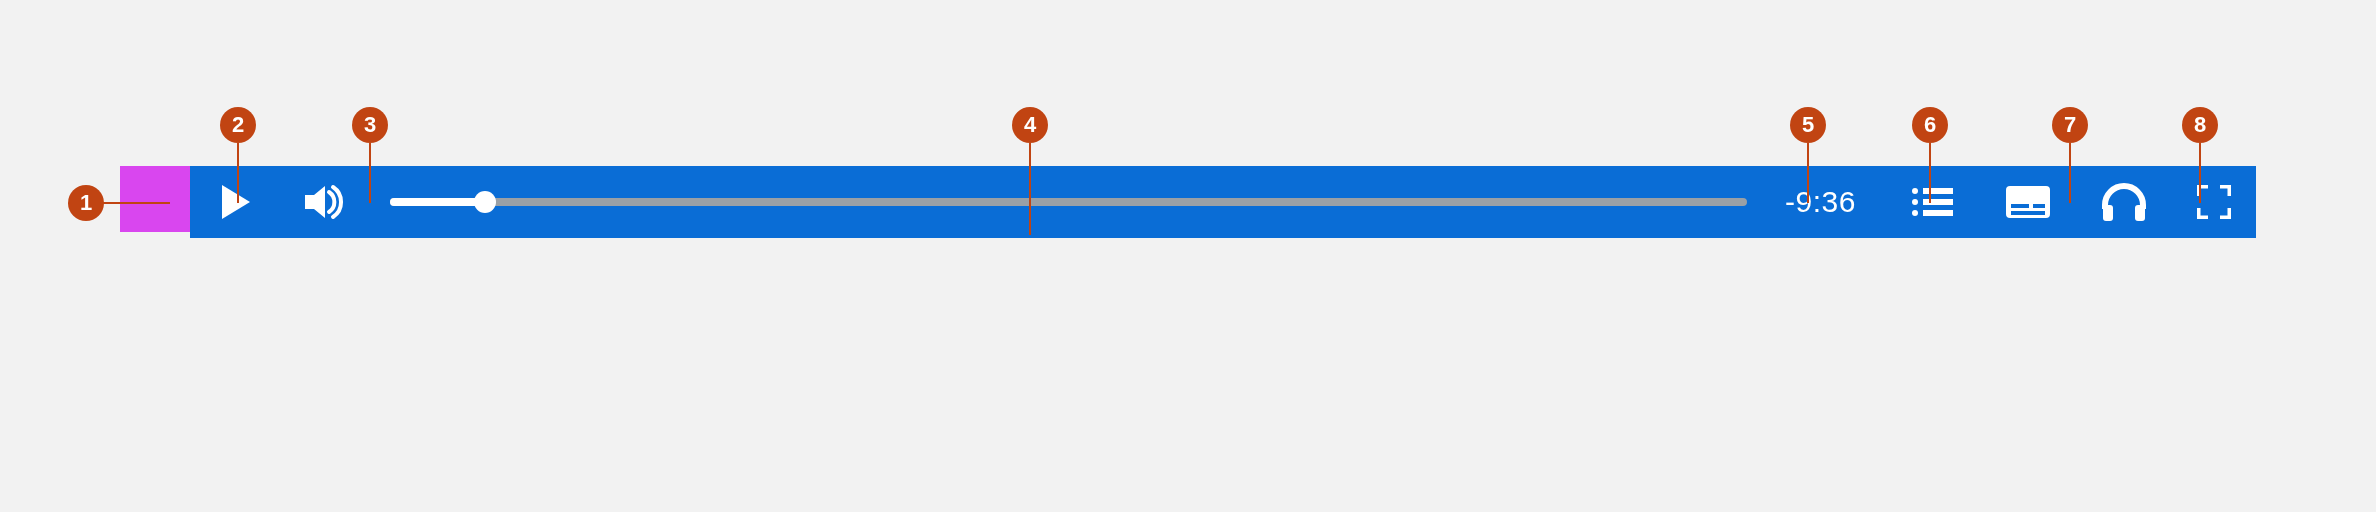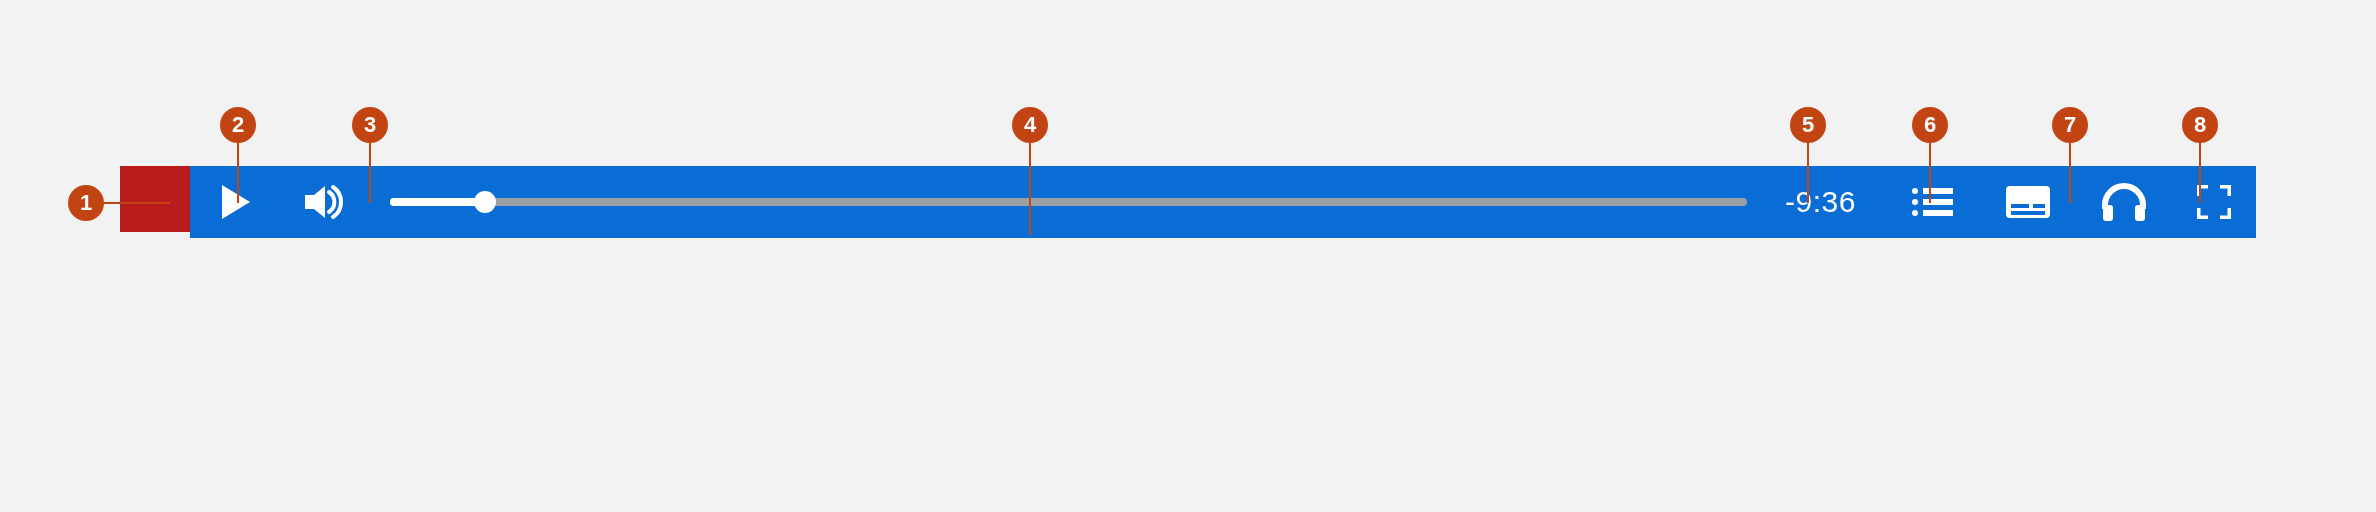--- a/index.html
+++ b/index.html
@@ -59,21 +59,21 @@
     right: 18px;
   }
 
   
   .stage {
     position: absolute;
     left: 120px;
     right: 120px;
     top: 166px;
     height: 66px;
-    background: #b91c1c; 
+    background: #d946ef; 
   }
   .player {
     position: absolute;
     left: 70px;
     right: 0;
     top: 0;
     height: 72px;
     background: #0a6dd6;
     display: flex;
     align-items: center;

